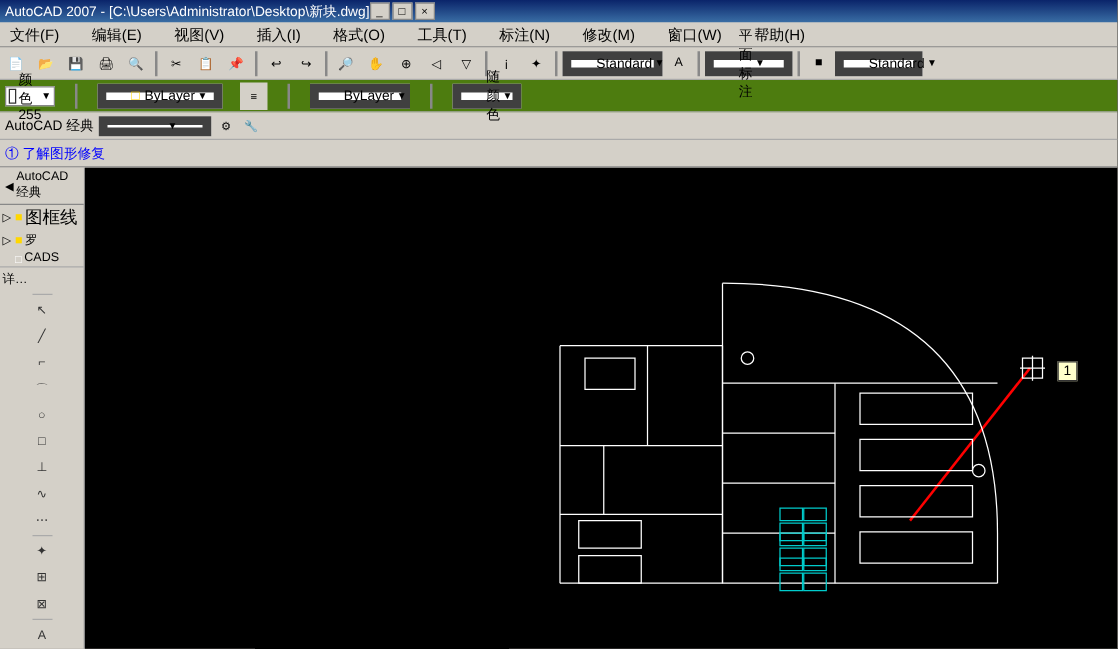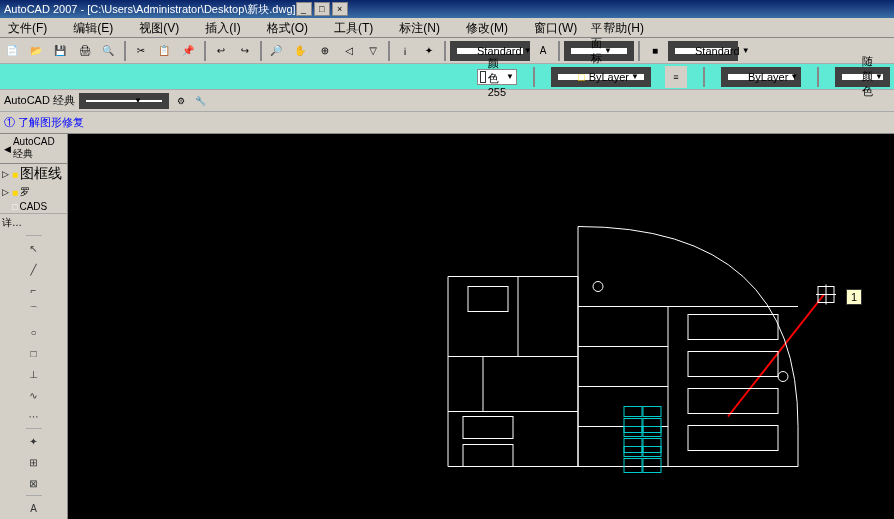--- a/index.html
+++ b/index.html
@@ -55,28 +55,27 @@
       display: flex; align-items: center;
       padding: 0 20px;
       font-size: 11px;
       cursor: pointer;
       gap: 2px;
     }
     .tb-dropdown-arrow { font-size: 8px; }
 
     
     .toolbar-row2 {
-      background: #5eead4;
+      background: #4d7c0f;
       height: 26px;
       display: flex;
       align-items: center;
       border-bottom: 1px solid #aaa;
       padding: 1px 4px;
       gap: 14px;
-      justify-content: flex-end;
     }
     .props-color-box {
       width: 40px; height: 16px;
       background: #fff;
       border: 1px solid #888;
       display: flex; align-items: center;
       padding: 0 2px; font-size: 11px;
     }
     .color-swatch { width: 12px; height: 12px; background: white; border: 1px solid #333; margin-right: 2px; }
 

